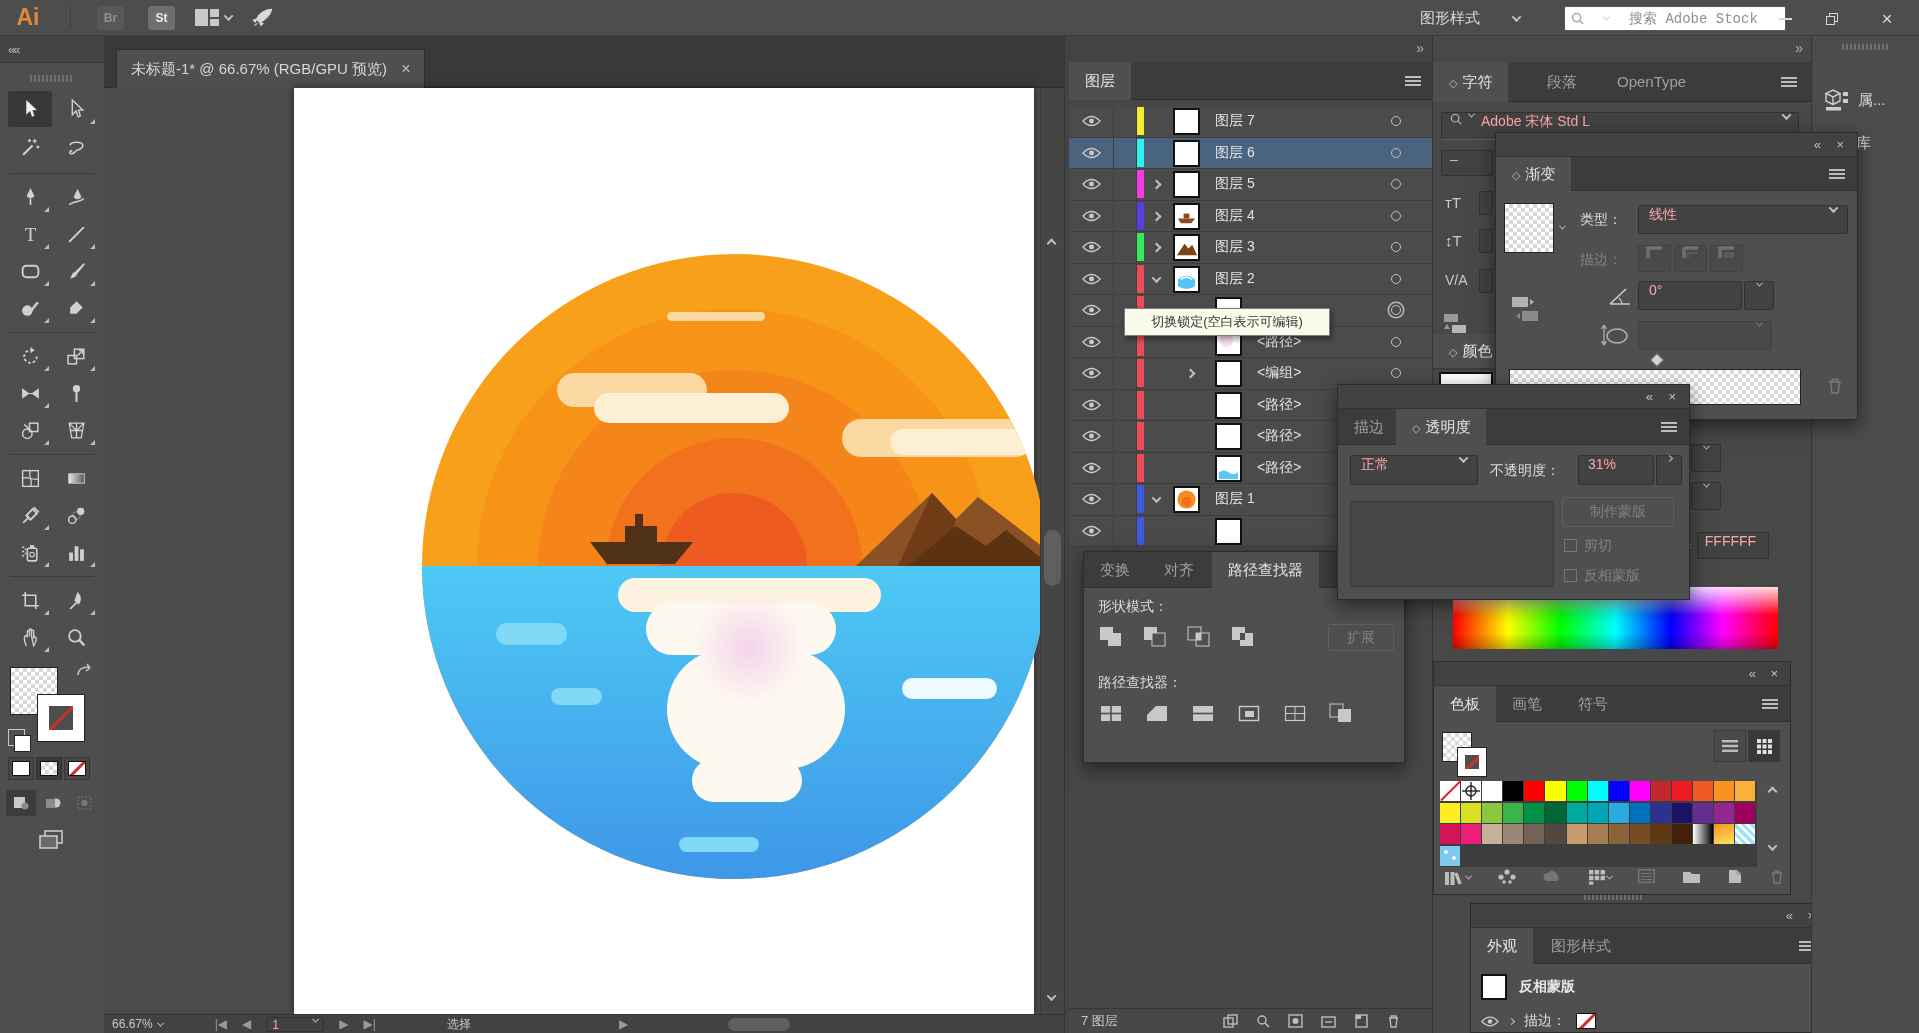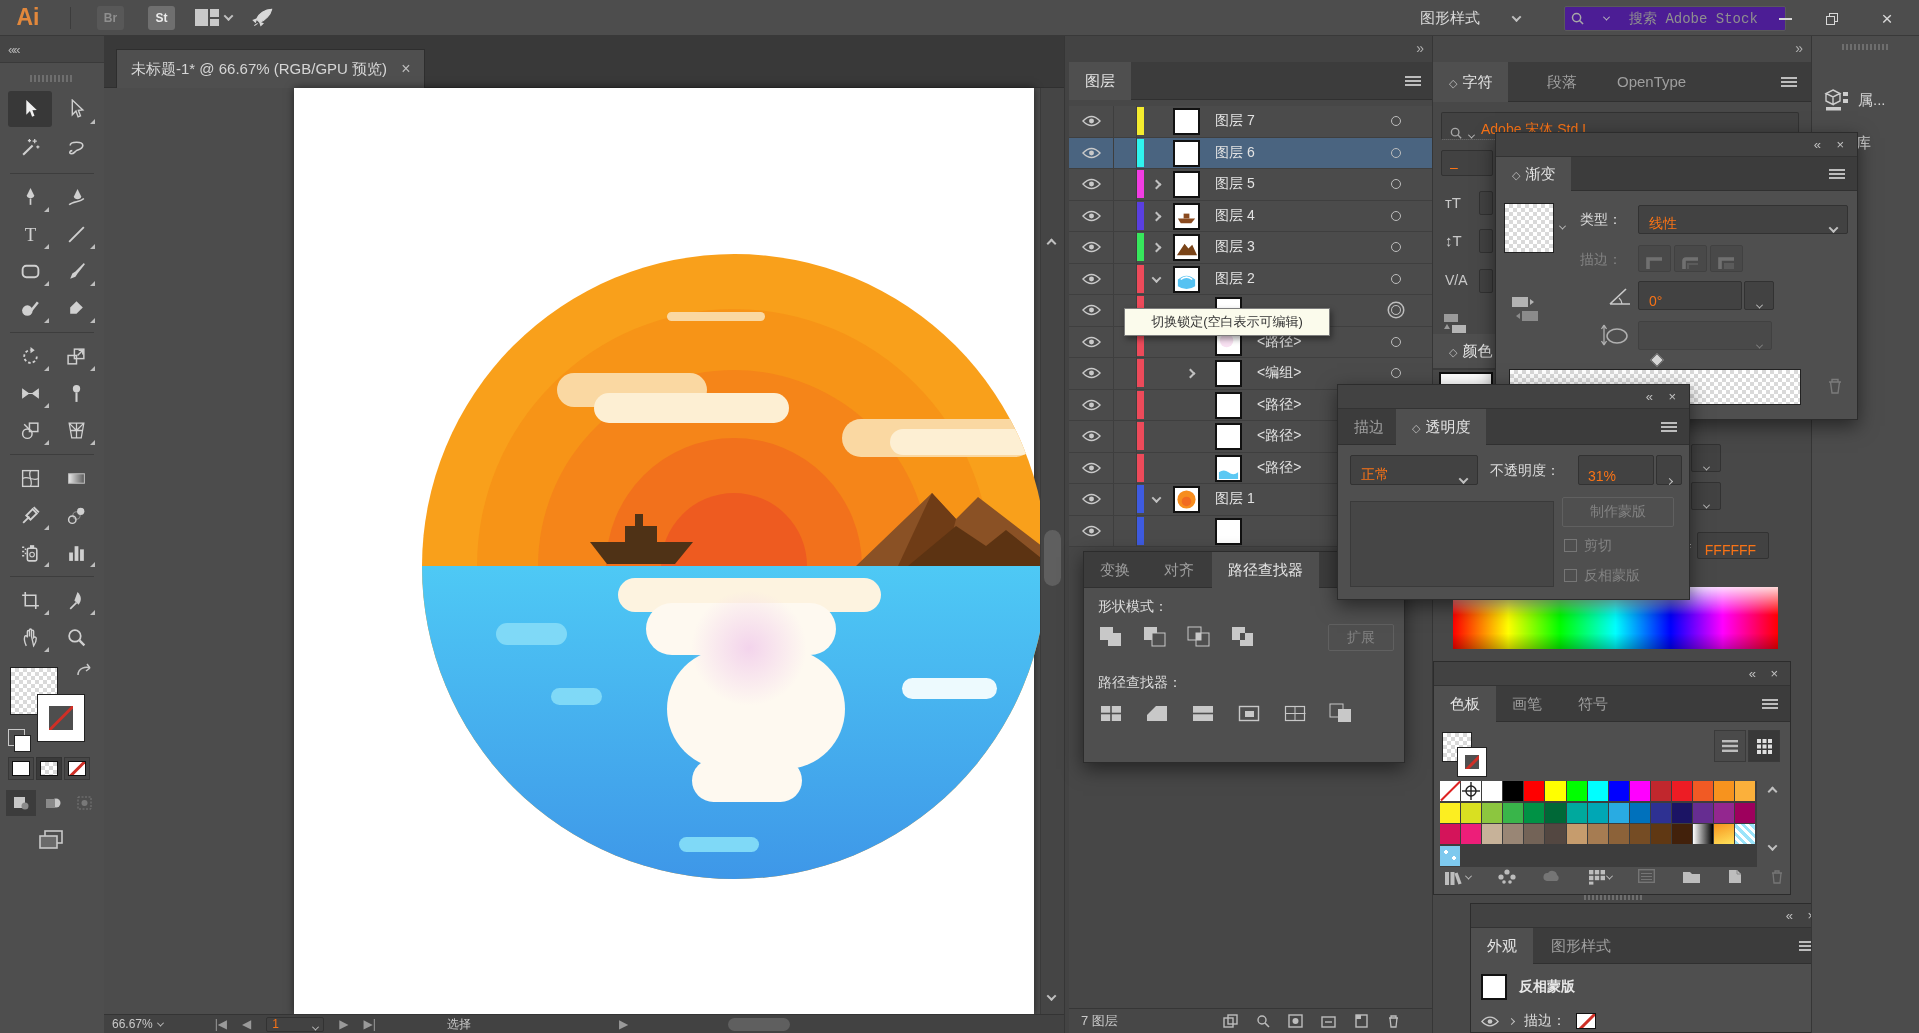--- a/index.html
+++ b/index.html
@@ -13,21 +13,21 @@
   
   #menubar { left:0; top:0; width:1919px; height:36px; background:#4d4d4d; border-bottom:1px solid #393939; display:flex; align-items:center; }
   #ai-logo { width:56px; text-align:center; font-weight:bold; font-size:23px; color:#e2883c; }
   .menu-item { padding:0 17px; font-size:15px; color:#e8e8e8; height:36px; line-height:36px; cursor:default; }
   .mb-divider { width:1px; height:22px; background:#3c3c3c; margin:0 14px; }
   .mb-box { width:27px; height:24px; border-radius:3px; display:flex; align-items:center; justify-content:center; font-size:12px; font-weight:bold; margin:0 12px; }
   #br-box { background:#585858; color:#8f8f8f; }
   #st-box { background:#6f6f6f; color:#ececec; }
   #workspace-switch { margin-left:8px; display:flex; align-items:center; gap:6px; }
   #workspace-label { position:absolute; left:1420px; top:0; height:36px; line-height:36px; font-size:15px; color:#dadada; }
-  #search-box { position:absolute; left:1564px; top:6px; width:222px; height:25px; background:#4c1d95; border:1px solid #5a5a5a; border-radius:2px; display:flex; align-items:center; padding:0 6px; gap:20px; }
+  #search-box { position:absolute; left:1564px; top:6px; width:222px; height:25px; background:#ffffff; border:1px solid #5a5a5a; border-radius:2px; display:flex; align-items:center; padding:0 6px; gap:20px; }
   #search-placeholder { color:#8f8f8f; font-size:14px; font-family:"Liberation Mono","DejaVu Sans Mono",monospace; }
   .winbtn { position:absolute; top:8px; width:30px; height:22px; display:flex; align-items:center; justify-content:center; color:#d8d8d8; }
   .chev { display:inline-block; width:7px; height:7px; border-right:2px solid #c0c0c0; border-bottom:2px solid #c0c0c0; }
   .chev.down { transform:rotate(45deg) translate(-1px,-1px); }
   .chev.right { transform:rotate(-45deg); }
   .chev.up { transform:rotate(-135deg); }
   .chev.sm { width:5px; height:5px; border-width:1.5px; }
 
   
   #toolbar-dock { left:0; top:36px; width:104px; height:997px; background:#454545; }
@@ -88,21 +88,21 @@
   .ltarget { position:absolute; right:32px; top:10px; width:10px; height:10px; border:1.5px solid #bdbdbd; border-radius:50%; }
   .ltarget.double { box-shadow:0 0 0 2px #4b4b4b, 0 0 0 3.5px #bdbdbd; }
   #layers-footer { position:absolute; left:0; top:946px; width:364px; height:25px; background:#474747; border-top:1px solid #363636; display:flex; align-items:center; font-size:13px; color:#c9c9c9; }
   .foot-ic { margin-left:18px; display:flex; align-items:center; }
 
   
   #right-dock { left:1432px; top:36px; width:379px; height:997px; background:#484848; border-left:1px solid #363636; }
   #right-rail { left:1811px; top:36px; width:108px; height:997px; background:#4c4c4c; border-left:1px solid #363636; }
   .rail-item { position:absolute; display:flex; align-items:center; gap:8px; color:#d2d2d2; font-size:15px; }
 
-  .fieldbox { background:#424242; border:1px solid #323232; border-radius:2px; color:#f97316; display:flex; align-items:flex-end; }
+  .fieldbox { background:#424242; border:1px solid #323232; border-radius:2px; color:#fca5a5; display:flex; align-items:flex-start; }
   .dim { color:#828282; }
   .panel-float { position:absolute; background:#4f4f4f; border:1px solid #2c2c2c; box-shadow:0 6px 18px rgba(0,0,0,.5); }
   .phead { position:absolute; left:0; top:0; width:100%; height:24px; background:#424242; border-bottom:1px solid #333; }
   .phead .ctl { position:absolute; top:4px; color:#c2c2c2; font-size:13px; }
   .diamond { color:#bdbdbd; font-size:11px; margin-right:5px; }
 
   
   #swatch-grid { position:absolute; left:6px; top:119px; width:317px; height:86px; display:flex; flex-wrap:wrap; background:#3d3d3d; }
   .sw { width:21.1px; height:21px; border-right:1px solid #3d3d3d; border-bottom:1px solid #3d3d3d; position:relative; }
   .sw.none { background:#fff; }

